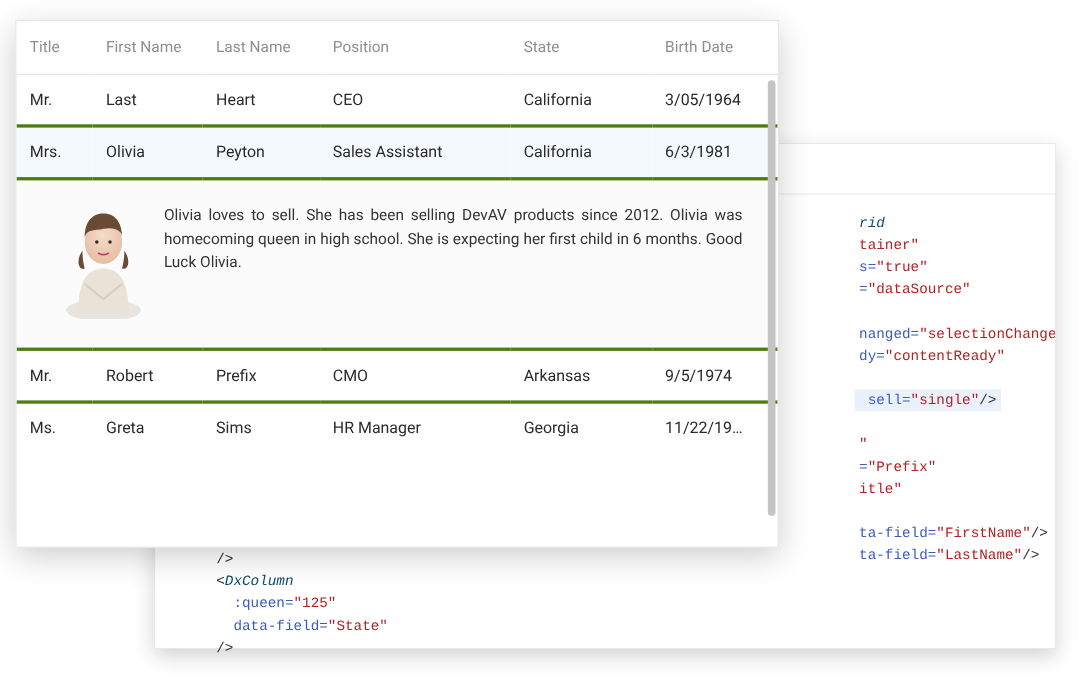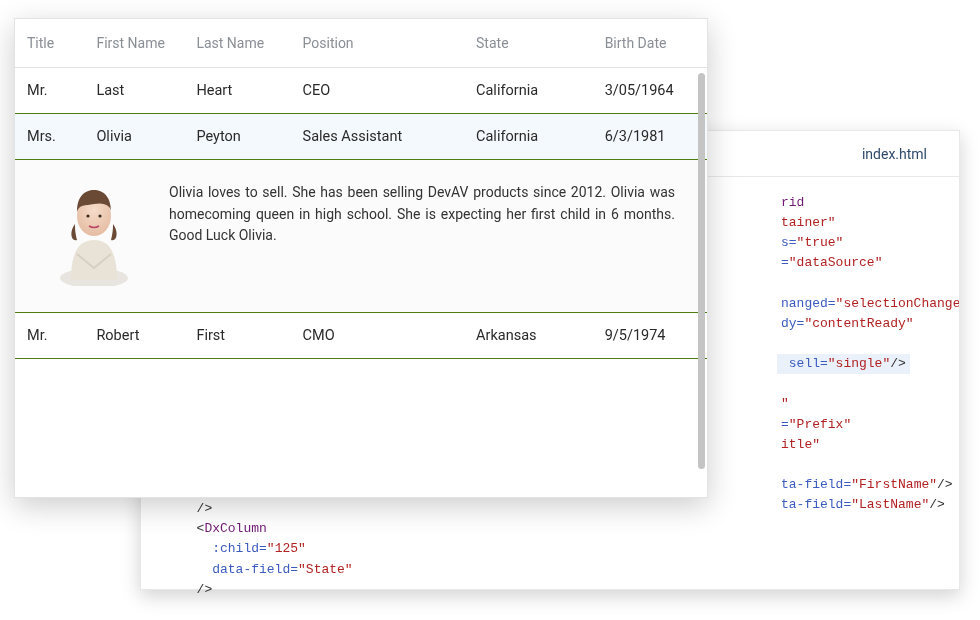--- a/index.html
+++ b/index.html
@@ -54,21 +54,21 @@
     }
     .code-body-lower {
       position: absolute;
       left: 40px;
       top: 348px;
       font-family: Consolas, Monaco, "Courier New", monospace;
       font-size: 13px;
       line-height: 1.55;
       white-space: pre;
     }
-    .tok-tag { color: #701a75; }
+    .tok-tag { color: #0c4a6e; font-style: italic; }
     .tok-attr { color: #3b5bbf; }
     .tok-str { color: #b22222; }
     .tok-punc { color: #333; }
     .code-hl {
       background: #eaf1fb;
       display: inline-block;
       padding: 0 4px;
       margin-left: -4px;
     }
 
@@ -110,21 +110,21 @@
       color: #8a8f96;
       font-size: 14px;
       padding: 16px 10px 16px 12px;
       border-bottom: 1px solid #e3e3e3;
       background: #fff;
     }
     table.data-grid td {
       font-size: 14.5px;
       color: #2a2a2a;
       padding: 14px 10px 14px 12px;
-      border-bottom: 1px solid #4d7c0f;
+      border-bottom: 3px solid #4d7c0f;
     }
     tr.row-selected td {
       background: #f4f9fd;
       margin-left: 16px;
     }
     tr.no-border td { border-bottom: none; }
 
     .col-title { width: 68px; }
     .col-first { width: 98px; }
     .col-last { width: 104px; }
@@ -132,63 +132,62 @@
     .col-state { width: 126px; }
     .col-bdate { width: 112px; }
 
     .detail-cell {
       padding: 22px 32px 26px 40px !important;
       background: #fbfbfb;
     }
     .detail-wrap {
       display: flex;
       align-items: flex-start;
-      gap: 36px;
+      gap: 16px;
     }
     .avatar {
       width: 78px;
       height: 104px;
       flex-shrink: 0;
       position: relative;
     }
     .avatar svg { width: 100%; height: 100%; }
     .detail-text {
       font-size: 14px;
       line-height: 1.55;
       color: #333;
       text-align: justify;
     }
   </style>
 </head>
 <body>
 
 <div class="code-panel">
   <div class="code-tabs">
-    <div class="code-tab">index.html</div>
   </div>
   <div class="code-body"><span class="tok-tag">rid</span>
 <span class="tok-str">tainer"</span>
 <span class="tok-attr">s=</span><span class="tok-str">"true"</span>
 <span class="tok-attr">=</span><span class="tok-str">"dataSource"</span>
 
 <span class="tok-attr">nanged=</span><span class="tok-str">"selectionChanged"</span>
 <span class="tok-attr">dy=</span><span class="tok-str">"contentReady"</span>
 
 <span class="code-hl"><span class="tok-attr"> sell=</span><span class="tok-str">"single"</span><span class="tok-punc">/&gt;</span></span>
 
 <span class="tok-str">"</span>
 <span class="tok-attr">=</span><span class="tok-str">"Prefix"</span>
 <span class="tok-str">itle"</span>
 
 <span class="tok-attr">ta-field=</span><span class="tok-str">"FirstName"</span><span class="tok-punc">/&gt;</span>
 <span class="tok-attr">ta-field=</span><span class="tok-str">"LastName"</span><span class="tok-punc">/&gt;</span></div>
   <div class="code-body-lower"><span class="tok-attr">    data-field=</span><span class="tok-str">"Position"</span>
 <span class="tok-punc">  /&gt;</span>
 <span class="tok-punc">  &lt;</span><span class="tok-tag">DxColumn</span>
-<span class="tok-attr">    :child=</span><span class="tok-str">"125"</span>
+<span class="tok-attr">    :queen=</span><span class="tok-str">"125"</span>
 <span class="tok-attr">    data-field=</span><span class="tok-str">"State"</span>
 <span class="tok-punc">  /&gt;</span></div>
 </div>
 
 <div class="grid-panel">
   <div class="grid-scroll">
     <table class="data-grid">
       <colgroup>
         <col class="col-title">
           <col class="col-first">
@@ -247,22 +246,30 @@
                   <path d="M34 44 Q39 47 44 44" stroke="#b46" stroke-width="1.6" fill="none"></path>
                 </svg>
               </div>
               <div class="detail-text">Olivia loves to sell. She has been selling DevAV products since 2012. Olivia was homecoming queen in high school. She is expecting her first child in 6 months. Good Luck Olivia.</div>
             </div>
           </td>
         </tr>
         <tr>
           <td>Mr.</td>
           <td>Robert</td>
-          <td>First</td>
+          <td>Prefix</td>
           <td>CMO</td>
           <td>Arkansas</td>
           <td>9/5/1974</td>
+        </tr>
+        <tr class="no-border">
+          <td>Ms.</td>
+          <td>Greta</td>
+          <td>Sims</td>
+          <td>HR Manager</td>
+          <td>Georgia</td>
+          <td>11/22/19…</td>
         </tr>
       </tbody>
     </table>
     <div class="grid-scrollbar"></div>
   </div>
 </div>
 
 </body></html>

